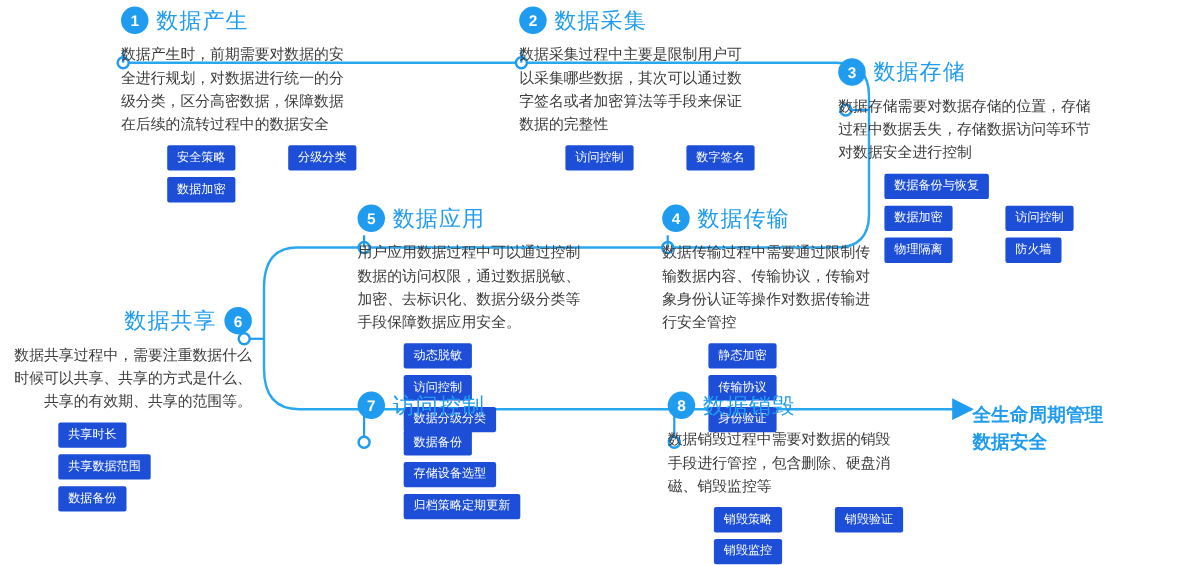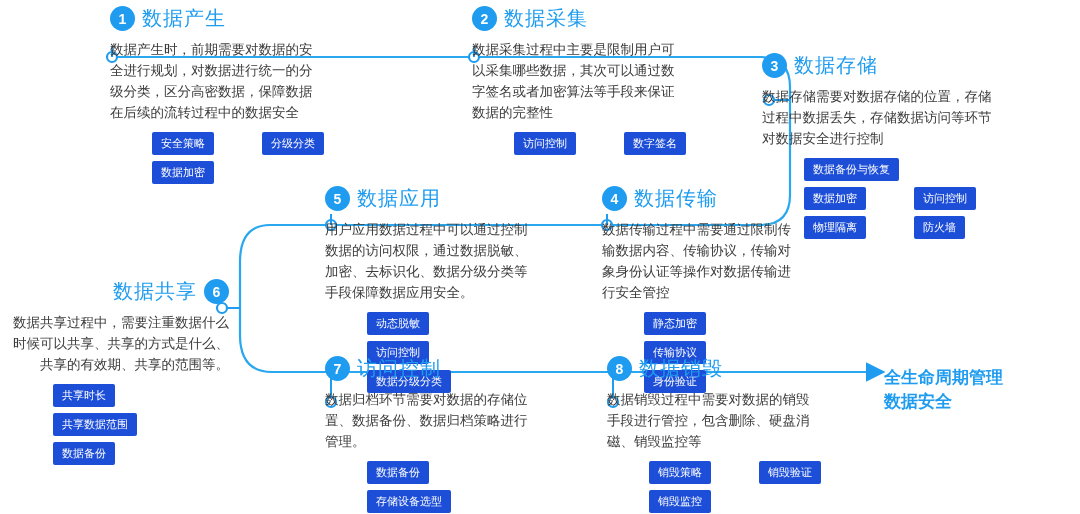--- a/index.html
+++ b/index.html
@@ -209,21 +209,20 @@
       <span class="tag">共享数据范围</span>
       <span class="tag">数据备份</span>
     </div>
   </div>
 
   <div class="node" id="node-7">
     <div class="node-head">
       <div class="badge">7</div>
       <div class="node-title">访问控制</div>
     </div>
-    <div class="node-desc">数据归档环节需要对数据的存储位置、数据备份、数据归档策略进行管理。</div>
     <div class="tags">
       <span class="tag">数据备份</span>
       <span class="tag">存储设备选型</span>
       <span class="tag">归档策略定期更新</span>
     </div>
   </div>
 
   <div class="node" id="node-8">
     <div class="node-head">
       <div class="badge">8</div>

